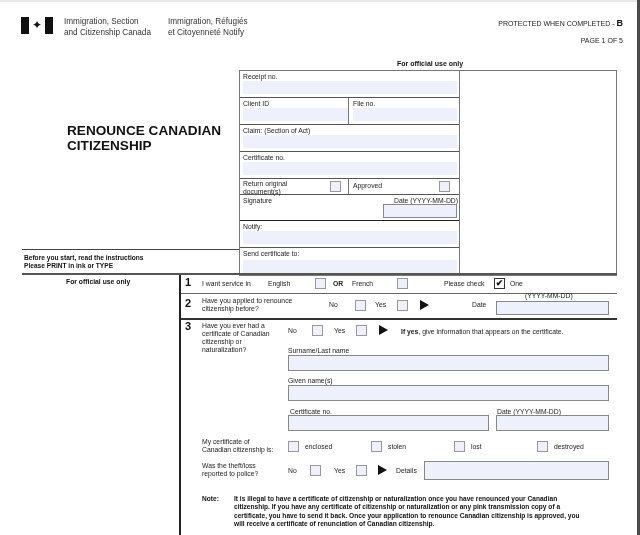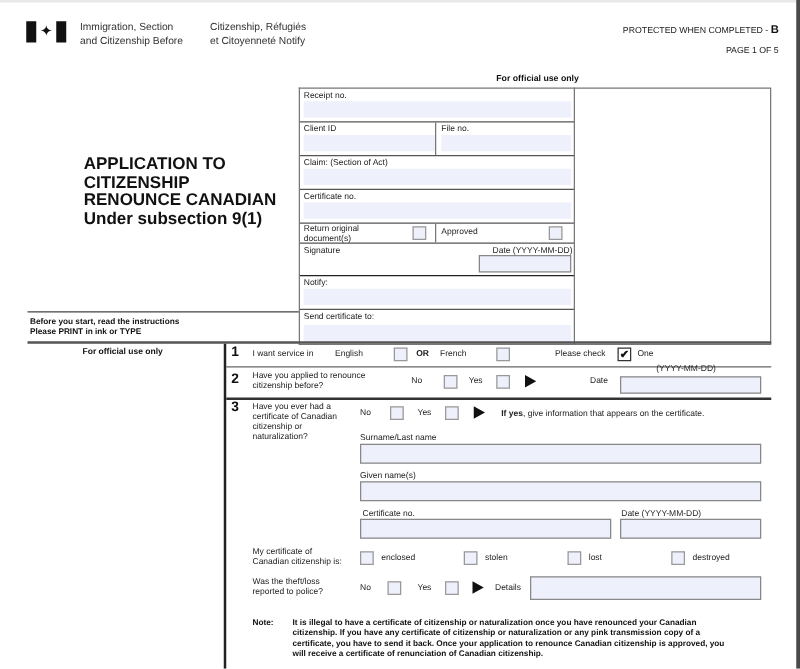--- a/index.html
+++ b/index.html
@@ -56,34 +56,32 @@
 <div class="topline"></div>
 <div class="page-edge"></div>
 
 <div class="flag">
   <div class="bar l"></div>
     <div class="leaf">✦</div>
     <div class="bar r"></div>
 </div>
 <div class="dept" style="left:64px;">
   <div>Immigration, Section</div>
-  <div>and Citizenship Before</div>
+  <div>and Citizenship Canada</div>
 </div>
 <div class="dept" style="left:168px;">
-  <div>Citizenship, Réfugiés</div>
+  <div>Immigration, Réfugiés</div>
   <div>et Citoyenneté Notify</div>
 </div>
 <div class="protected"><span>PROTECTED WHEN COMPLETED - </span><b>B</b></div>
 <div class="pageno">PAGE 1 OF 5</div>
 
 <div class="title">
-  <div>APPLICATION TO</div>
+  <div>RENOUNCE CANADIAN</div>
   <div>CITIZENSHIP</div>
-  <div>RENOUNCE CANADIAN</div>
-  <div>Under subsection 9(1)</div>
 </div>
 
 <div class="official-top">For official use only</div>
 <div class="offbox">
   <div class="cell" style="left:0;top:0;width:220px;height:27px;">
     <div class="lbl">Receipt no.</div>
     <div class="fld"></div>
   </div>
   <div class="cell" style="left:0;top:27px;width:220px;height:27px;">
     <div class="lbl">Client ID</div>

